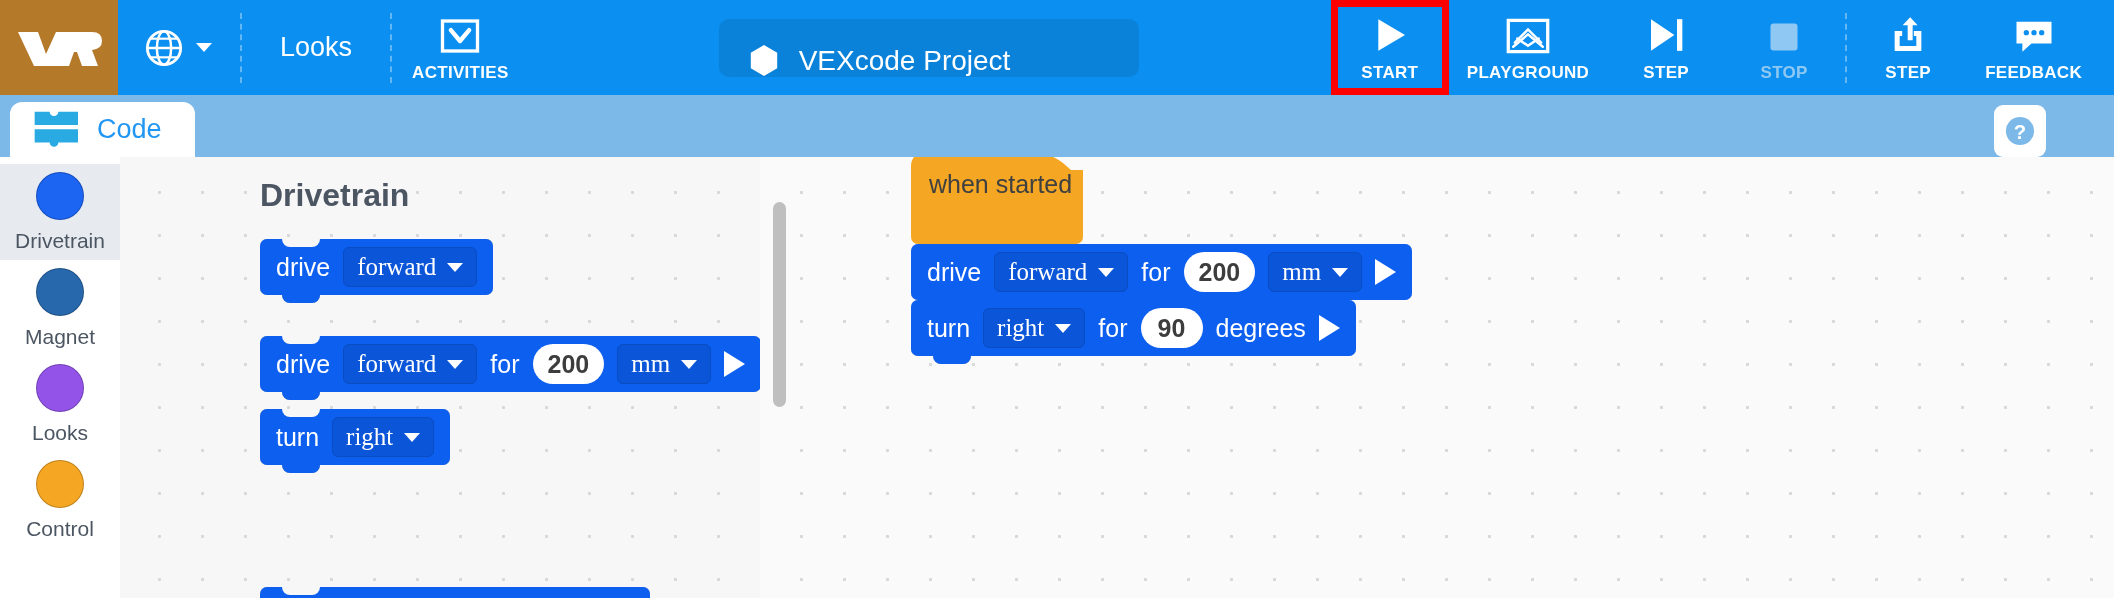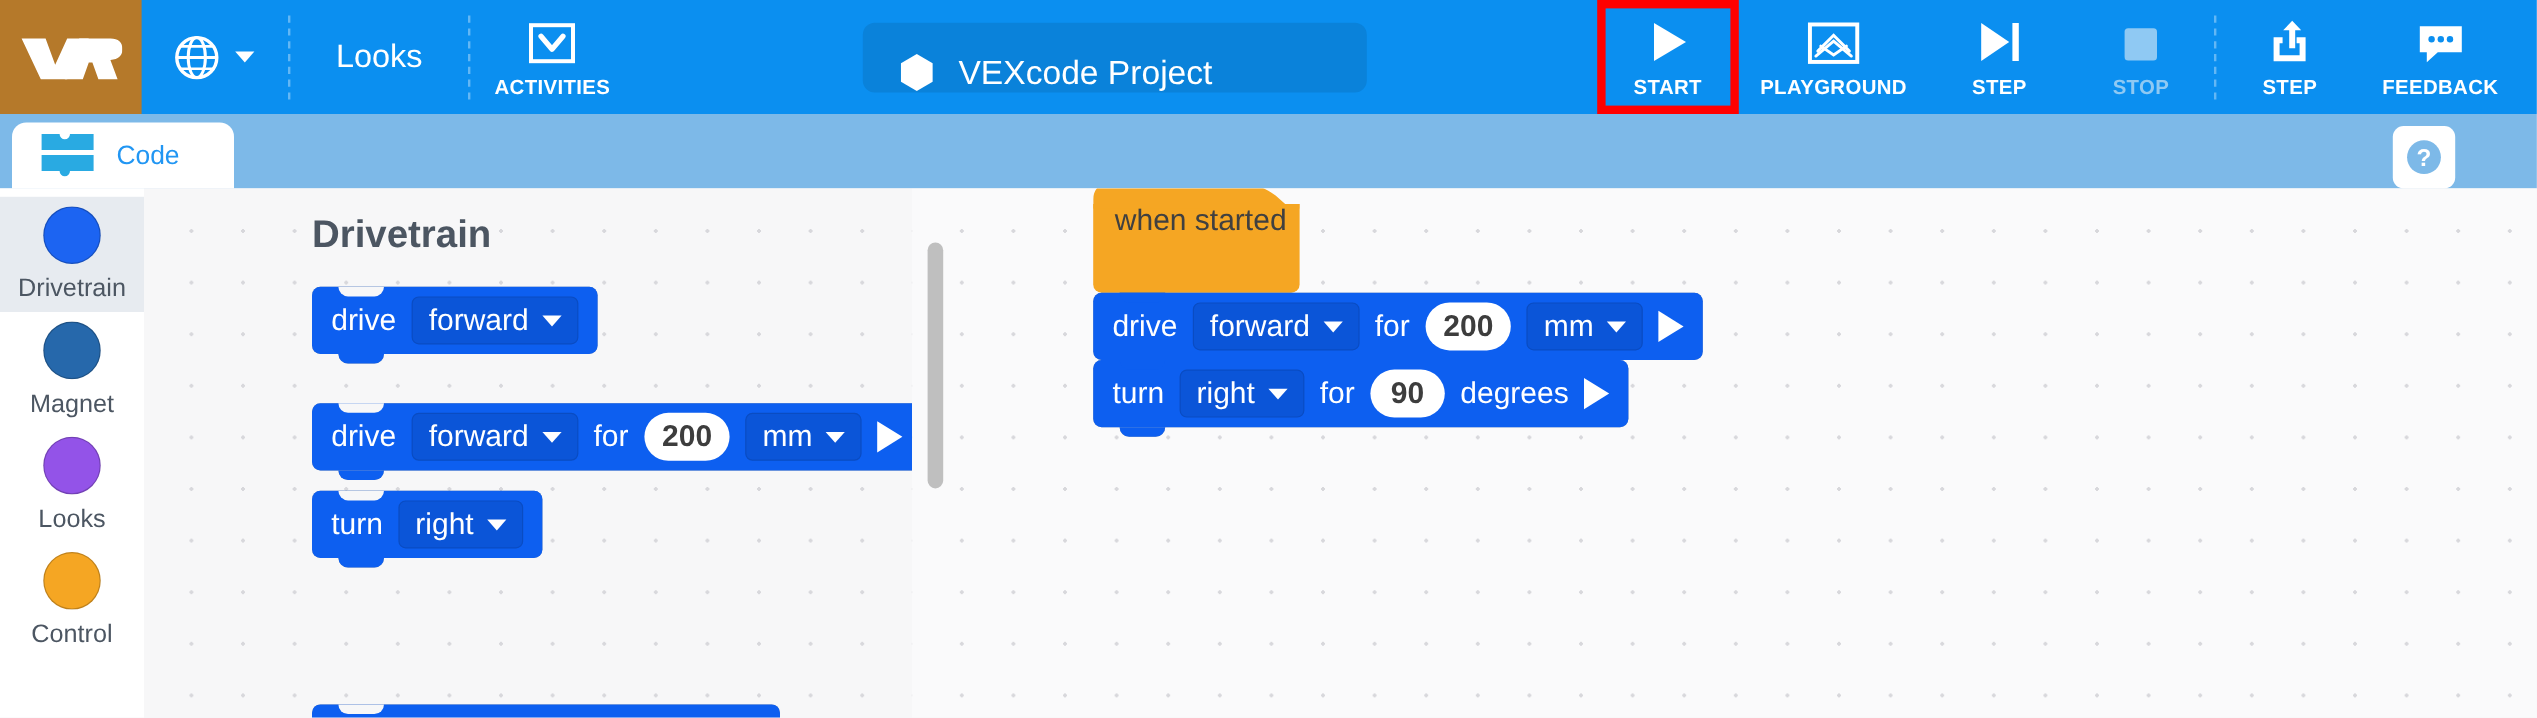--- a/index.html
+++ b/index.html
@@ -76,21 +76,21 @@
     background: #7db9e8;
   }
   .code-tab {
     position: absolute; left: 10px; top: 7px;
     width: 185px; height: 55px;
     background: #fff;
     border-radius: 12px 12px 0 0;
     display: flex; align-items: center; gap: 13px;
     padding-left: 22px;
   }
-  .code-tab .ctxt { color: #2196f3; font-size: 22px; text-align: right; }
+  .code-tab .ctxt { color: #2196f3; font-size: 27px; text-align: right; }
   .help-btn {
     position: absolute; right: 68px; top: 10px;
     width: 52px; height: 52px;
     background: #fff; border-radius: 9px;
     display: flex; align-items: center; justify-content: center;
     cursor: pointer;
   }
 
   
   .body-area {
@@ -185,20 +185,21 @@
 
   .blk .w { color: #fff; white-space: nowrap; }
   .dd {
     background: #0b55d8;
     border: 1px solid #0a4cc2;
     border-radius: 6px;
     height: 40px;
     display: flex; align-items: center; gap: 11px;
     padding: 0 13px;
     cursor: pointer;
+    font-family: Liberation Serif, serif;
   }
   .dd .ddtxt { color: #fff; font-size: 25px; white-space: nowrap; }
   .caret {
     width: 0; height: 0;
     border-left: 8px solid transparent;
     border-right: 8px solid transparent;
     border-top: 9px solid #fff;
   }
   .numfield {
     background: #fff; color: #3d3d3d;

